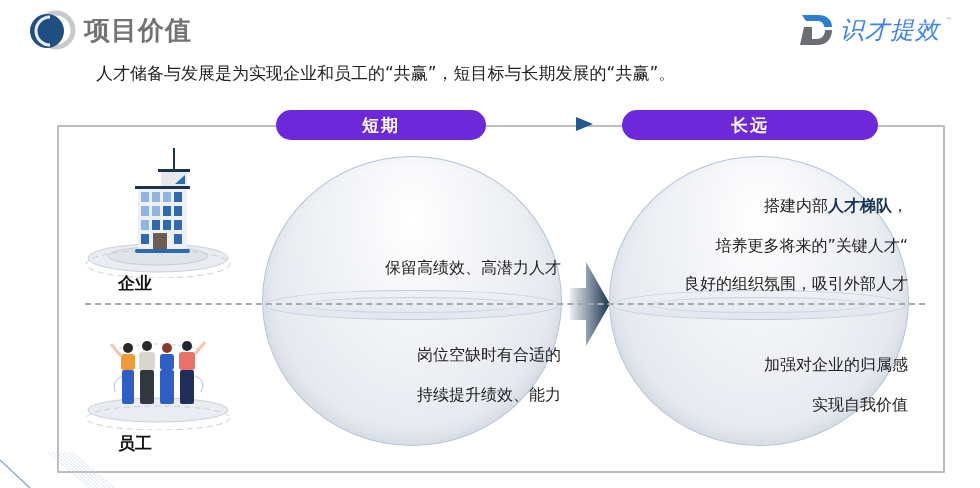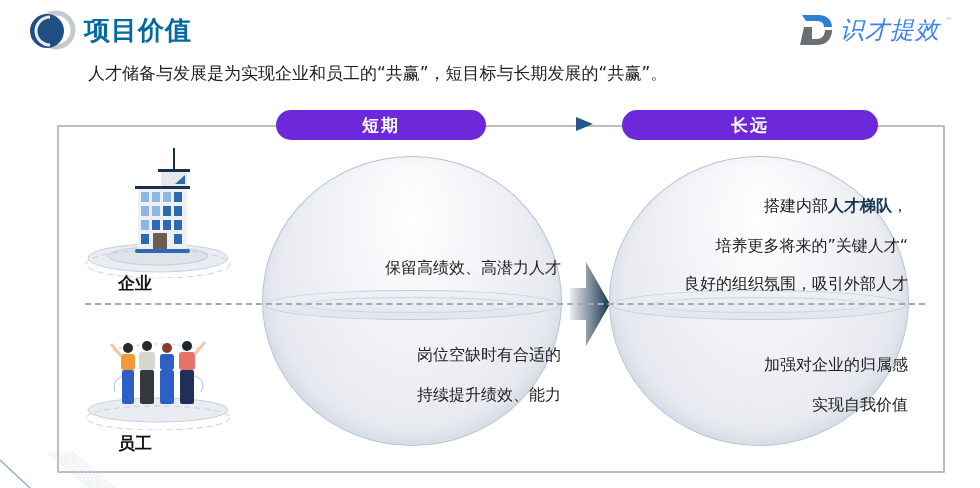--- a/index.html
+++ b/index.html
@@ -1,27 +1,27 @@
 <!DOCTYPE html>
 <html><head>
 <meta charset="utf-8">
 <style>
   * { box-sizing: border-box; margin: 0; padding: 0; }
   html, body { width: 980px; height: 488px; background: #ffffff; overflow: hidden; }
   body { position: relative; font-family: "DejaVu Sans", "Liberation Sans", sans-serif; color: #222; }
 
   .title-logo { position: absolute; left: 26px; top: 9px; width: 52px; height: 42px; }
-  .page-title { position: absolute; left: 84px; top: 12px; font-size: 26px; font-weight: bold; color: #0369a1; letter-spacing: 1px; line-height: 36px; }
+  .page-title { position: absolute; left: 84px; top: 12px; font-size: 26px; font-weight: bold; color: #737373; letter-spacing: 1px; line-height: 36px; }
 
   .brand { position: absolute; right: 28px; top: 10px; height: 40px; display: flex; align-items: center; gap: 6px; }
   .brand-mark { width: 36px; height: 34px; }
   .brand-text { font-size: 24px; font-weight: normal; font-style: italic; color: #3b82f6; letter-spacing: 1px; }
   .brand-tm { font-size: 6px; color: #888; align-self: flex-start; margin-top: 6px; }
 
-  .subtitle { position: absolute; left: 88px; top: 60px; font-size: 17px; color: #222; line-height: 26px; }
+  .subtitle { position: absolute; left: 96px; top: 60px; font-size: 17px; color: #222; line-height: 26px; }
 
   .frame { position: absolute; left: 57px; top: 125px; width: 888px; height: 348px; border: 2px solid #bdbdbd; border-radius: 1px; }
 
   .pill { position: absolute; top: 110px; height: 30px; background: #6d28d9; border-radius: 16px; color: #fff; font-size: 17px; font-weight: bold; display: flex; align-items: center; justify-content: center; letter-spacing: 2px; }
   .pill-short { left: 276px; width: 210px; }
   .pill-long { left: 622px; width: 256px; }
   .flow-arrow { position: absolute; left: 576px; top: 117px; width: 0; height: 0; border-top: 7px solid transparent; border-bottom: 7px solid transparent; border-left: 17px solid #24578c; }
 
   .divider { position: absolute; left: 85px; top: 303px; width: 840px; border-top: 2px dashed #a9a9a9; }
 

